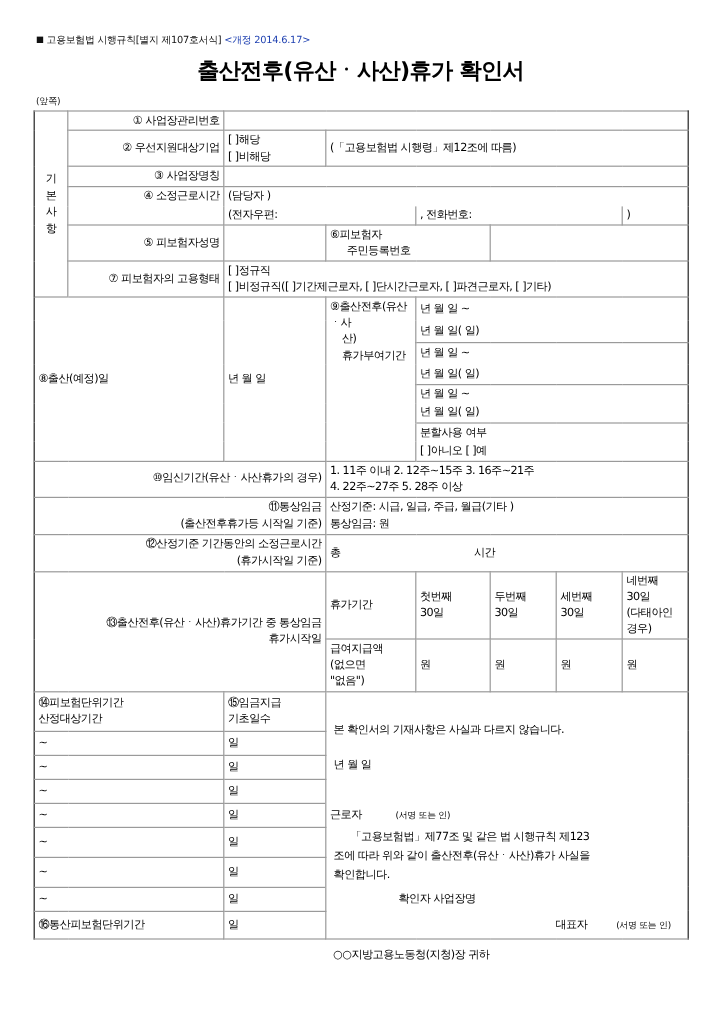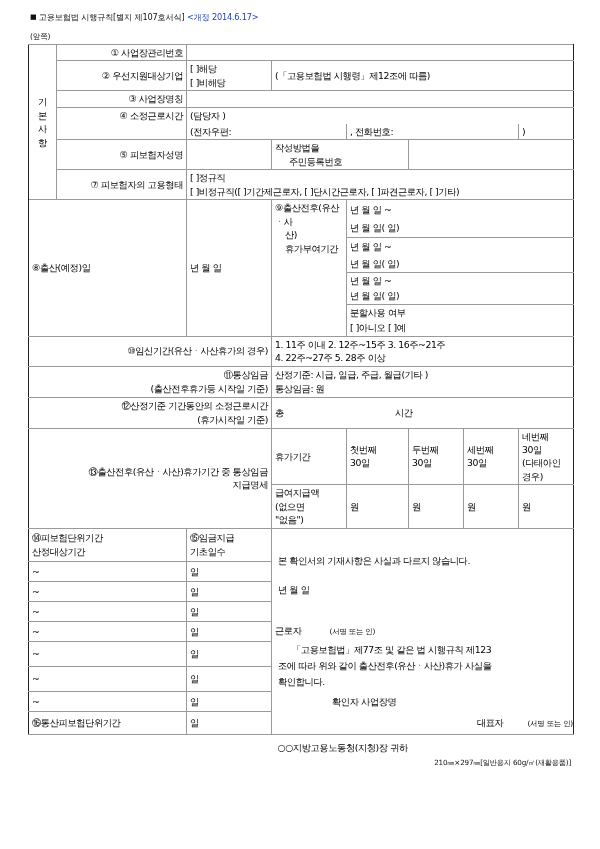--- a/index.html
+++ b/index.html
@@ -16,21 +16,21 @@
     width: 600px;
     height: 849px;
     background: #ffffff;
     margin: 0 auto;
     overflow: hidden;
     box-sizing: border-box;
   }
   .sheet {
     position: absolute;
     left: 28px;
-    top: 12px;
+    top: 28px;
     width: 545px;
   }
 
   
   .form-ref {
     font-size: 8.2px;
     color: #111;
     letter-spacing: -0.2px;
     white-space: nowrap;
     padding-left: 2px;
@@ -128,20 +128,21 @@
 
 <div class="page">
   <div class="sheet">
 
     <div class="form-ref">
       <span class="sq">■</span>
       <span>고용보험법 시행규칙[별지 제107호서식]</span>
       <span class="rev">&lt;개정 2014.6.17&gt;</span>
     </div>
 
+    <div class="doc-title">출산전후(유산ㆍ사산)휴가 확인서</div>
 
     <div class="notice-row">
       <div class="side-note">(앞쪽)</div>
     </div>
 
     <table class="form">
       <colgroup>
         <col style="width:28px">
         <col style="width:130px">
         <col style="width:85px">
@@ -184,21 +185,21 @@
         <td class="no-t">&nbsp;</td>
         <td class="l no-t" colspan="2">(전자우편:</td>
         <td class="l no-t" colspan="3">, 전화번호:</td>
         <td class="r edge-r no-t">)</td>
       </tr>
 
       <tr>
         <td class="l lbl">⑤ 피보험자성명</td>
         <td></td>
         <td class="l vt" colspan="2" style="height:26px">
-          <div>작성방법을</div>
+          <div>⑥피보험자</div>
           <div class="ind">주민등록번호</div>
         </td>
         <td class="edge-r" colspan="3"></td>
       </tr>
 
       <tr class="tb-bot">
         <td class="l lbl">⑦ 피보험자의 고용형태</td>
         <td class="l edge-r" colspan="6">
           <div>[   ]정규직</div>
           <div>[   ]비정규직([   ]기간제근로자, [   ]단시간근로자, [   ]파견근로자, [   ]기타)</div>
@@ -264,21 +265,21 @@
           <div class="lbl2">(휴가시작일 기준)</div>
         </td>
         <td class="c edge-r" colspan="5">
           <span style="display:inline-block;width:120px">총</span><span style="display:inline-block">시간</span>
         </td>
       </tr>
 
       <tr>
         <td class="l lbl edge-l vt" colspan="3" rowspan="2" style="height:56px">
           <div>⑬출산전후(유산ㆍ사산)휴가기간 중 통상임금</div>
-          <div class="lbl2">지급명세</div>
+          <div class="lbl2">휴가시작일</div>
         </td>
         <td class="c">휴가기간</td>
         <td class="c" style="white-space:pre-line">첫번째
 30일</td>
         <td class="c" style="white-space:pre-line">두번째
 30일</td>
         <td class="c" style="white-space:pre-line">세번째
 30일</td>
         <td class="c edge-r" style="white-space:pre-line">네번째
 30일
@@ -357,33 +358,32 @@
         <td class="c edge-l" colspan="2" style="height:17px">~</td>
         <td class="r">일</td>
         <td class="l edge-r no-t no-b" colspan="5" style="padding-left:60px">
           <span>확인자 사업장명</span>
         </td>
       </tr>
 
       <tr class="tb-bot">
         <td class="c edge-l" colspan="2" style="height:20px">⑯통산피보험단위기간</td>
         <td class="r">일</td>
-        <td class="l edge-r no-t" colspan="5" style="padding-left:6px; padding-right:0">
+        <td class="l edge-r no-t" colspan="5" style="padding-left:6px; padding-right:14px">
           <div style="text-align:right; padding-right:0">
             <span style="margin-right:24px">대표자</span><span class="sig">(서명 또는 인)</span>
           </div>
         </td>
       </tr>
 
       <tr class="spacer-row">
         <td colspan="8"></td>
       </tr>
       <tr>
         <td colspan="3" style="border:none"></td>
         <td colspan="5" class="big l" style="border:none; padding-left:6px">○○지방고용노동청(지청)장 귀하</td>
       </tr>
     </tbody>
       </table>
 
-    <div class="footer-note">210㎜×297㎜[일반용지 60g/㎡(재활용품)]</div>
 
   </div>
 </div>
 
 </body></html>

